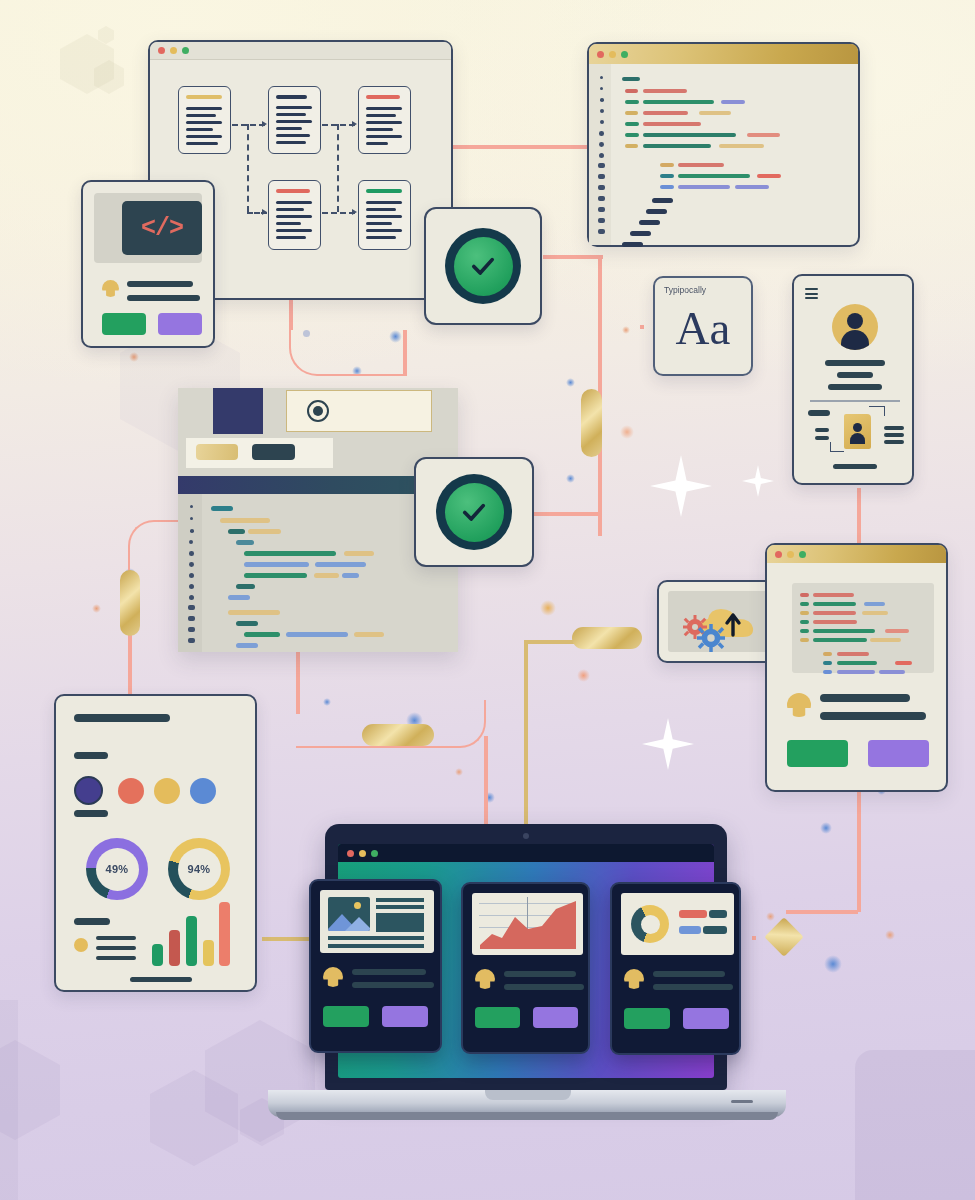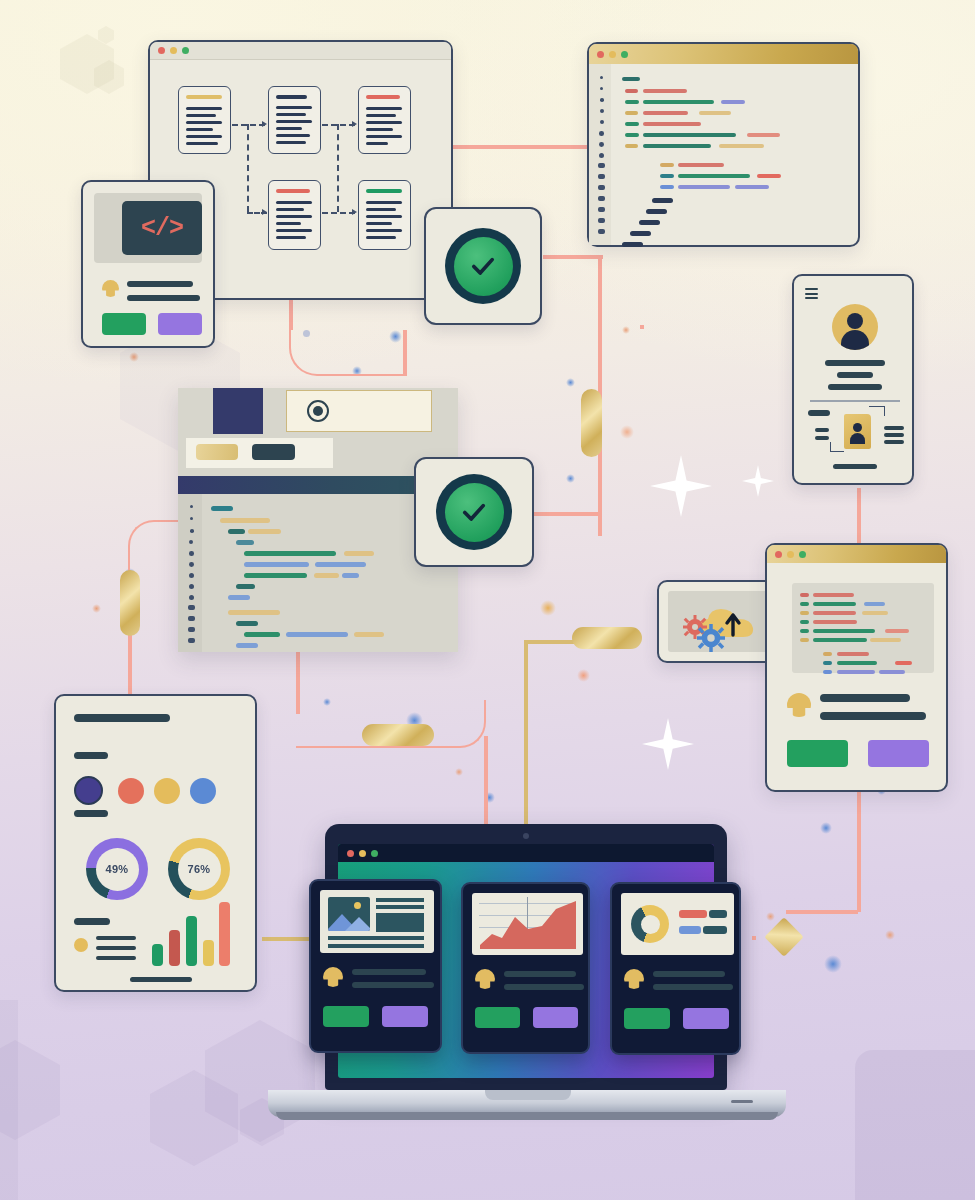--- a/index.html
+++ b/index.html
@@ -301,20 +301,24 @@
   <div class="checkwrap" style="left:424px;top:207px;width:118px;height:118px;">
     <div class="checkring" style="width:76px;height:76px;">
       <div class="checkin" style="width:59px;height:59px;">
         <svg width="34" height="34" viewBox="0 0 24 24">
           <path d="M5.5 12.4 L10 17 L18.5 7.5" fill="none" stroke="#13263a" stroke-width="2.6" stroke-linecap="round" stroke-linejoin="round"></path>
         </svg>
       </div>
     </div>
   </div>
 
+  <div class="card" style="left:653px;top:276px;width:100px;height:100px;border-color:#51607a;">
+    <div class="lbl-tiny" style="left:9px;top:7px;font-size:8.5px;">Typipocally</div>
+    <div class="aa" style="left:0;right:0;top:24px;text-align:center;font-size:47px;line-height:52px;">Aa</div>
+  </div>
 
   <div class="card" style="left:792px;top:274px;width:122px;height:211px;">
     <div style="position:absolute;left:11px;top:12px;width:13px;">
       <div style="height:2px;background:#2d4450;border-radius:1px;margin-bottom:2.5px;"></div>
       <div style="height:2px;background:#2d4450;border-radius:1px;margin-bottom:2.5px;"></div>
       <div style="height:2px;background:#2d4450;border-radius:1px;"></div>
     </div>
     <div style="position:absolute;left:38px;top:28px;width:46px;height:46px;border-radius:50%;background:#e0bb63;overflow:hidden;">
       <div style="position:absolute;left:15px;top:9px;width:16px;height:16px;border-radius:50%;background:#1e2a45;"></div>
       <div style="position:absolute;left:9px;top:26px;width:28px;height:22px;border-radius:14px 14px 0 0;background:#1e2a45;"></div>
@@ -480,21 +484,21 @@
     <div class="swatch" style="left:134px;top:82px;width:26px;height:26px;background:#5b8ad4;"></div>
 
     <div class="ln" style="left:18px;top:114px;width:34px;height:7px;border-radius:3.5px;background:#2d4450;"></div>
 
     <div class="donut" style="left:62px;top:830px;width:0;height:0;"></div>
     <div class="donut" style="left:30px;top:142px;width:62px;height:62px;background:conic-gradient(from 200deg,#24505b 0deg 72deg,#8b6fe0 72deg 360deg);">
       <div class="hole" style="width:43px;height:43px;font-size:11px;">49%</div>
     </div>
 
     <div class="donut" style="left:112px;top:142px;width:62px;height:62px;background:conic-gradient(from 200deg,#24505b 0deg 86deg,#e8c45f 86deg 360deg);">
-      <div class="hole" style="width:43px;height:43px;font-size:11px;">76%</div>
+      <div class="hole" style="width:43px;height:43px;font-size:11px;">94%</div>
     </div>
 
     <div class="ln" style="left:18px;top:222px;width:36px;height:7px;border-radius:3.5px;background:#2d4450;"></div>
     <div class="swatch" style="left:18px;top:242px;width:14px;height:14px;background:#e4bc5c;"></div>
     <div class="ln" style="left:40px;top:240px;width:40px;height:4px;background:#2d4450;"></div>
     <div class="ln" style="left:40px;top:250px;width:40px;height:4px;background:#2d4450;"></div>
     <div class="ln" style="left:40px;top:260px;width:40px;height:4px;background:#2d4450;"></div>
 
     <div class="abs" style="left:94px;top:200px;width:80px;height:70px;">
       <div class="pill" style="left:2px;bottom:0;width:11px;height:22px;background:#1f9a63;"></div>

